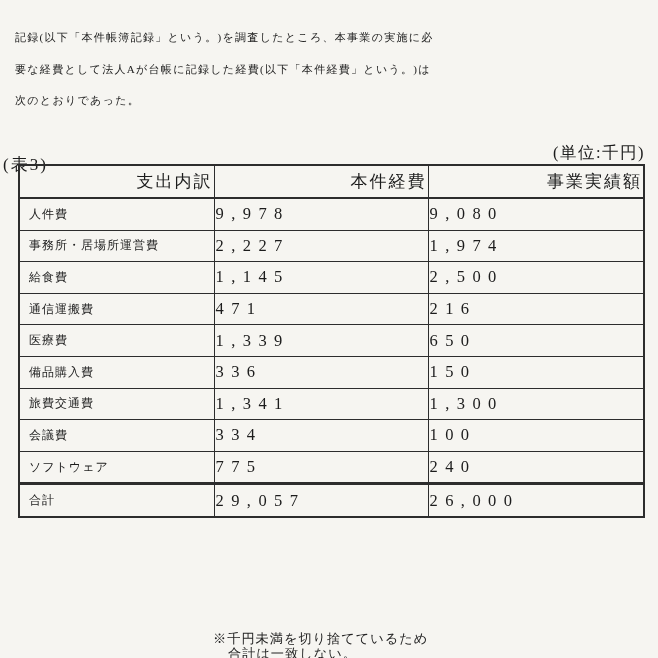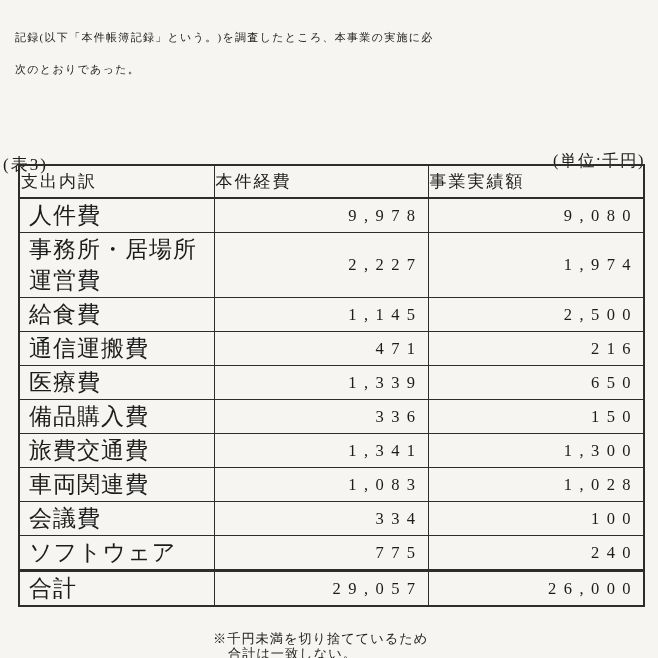--- a/index.html
+++ b/index.html
@@ -33,21 +33,21 @@
     position: absolute;
     left: 3px;
     top: 108px;
     font-size: 17px;
     letter-spacing: 2px;
     margin-top: 45px;
   }
   .unit {
     position: absolute;
     right: 13px;
-    top: 150px;
+    top: 142px;
     font-size: 16.5px;
     letter-spacing: 1.5px;
   }
   table.expense {
     position: absolute;
     left: 18px;
     top: 164px;
     width: 625px;
     border-collapse: collapse;
     table-layout: fixed;
@@ -57,33 +57,32 @@
   table.expense th,
   table.expense td {
     border: 1.6px solid #2d2d2d;
     overflow: hidden;
   }
   table.expense th {
     font-weight: normal;
     font-size: 17px;
     letter-spacing: 2px;
     height: 29px;
-    text-align: left;
+    text-align: right;
     border-bottom-width: 2px;
   }
   td.c-label {
-    font-size: 23px;
+    font-size: 12px;
     letter-spacing: 1px;
     padding-left: 9px;
     height: 28.6px;
     text-align: left;
   }
   td.c-num {
     font-size: 16.5px;
-    text-align: right;
     padding-right: 5px;
     letter-spacing: 0.45em;
     font-variant-numeric: tabular-nums;
   }
   tr.total-row td {
     border-top: 3px solid #2d2d2d;
     margin-top: 7px;
   }
   .footnote {
     position: absolute;
@@ -98,20 +97,21 @@
     margin-left: 15px;
   }
 </style>
 </head>
 <body>
 
 <div class="page">
 
   <div class="para">
     <div>記録(以下「本件帳簿記録」という。)を調査したところ、本事業の実施に必</div>
+    <div>要な経費として法人Aが台帳に記録した経費(以下「本件経費」という。)は</div>
     <div>次のとおりであった。</div>
   </div>
 
   <div class="caption">(表3)</div>
 
   <div class="unit">(単位:千円)</div>
 
   <table class="expense">
     <colgroup>
       <col style="width:195px">
@@ -155,25 +155,20 @@
           <td class="c-label">備品購入費</td>
           <td class="c-num">336</td>
           <td class="c-num">150</td>
         </tr>
         <tr>
           <td class="c-label">旅費交通費</td>
           <td class="c-num">1,341</td>
           <td class="c-num">1,300</td>
         </tr>
         <tr>
-          <td class="c-label">車両関連費</td>
-          <td class="c-num">1,083</td>
-          <td class="c-num">1,028</td>
-        </tr>
-        <tr>
           <td class="c-label">会議費</td>
           <td class="c-num">334</td>
           <td class="c-num">100</td>
         </tr>
         <tr>
           <td class="c-label">ソフトウェア</td>
           <td class="c-num">775</td>
           <td class="c-num">240</td>
         </tr>
       </tbody>

